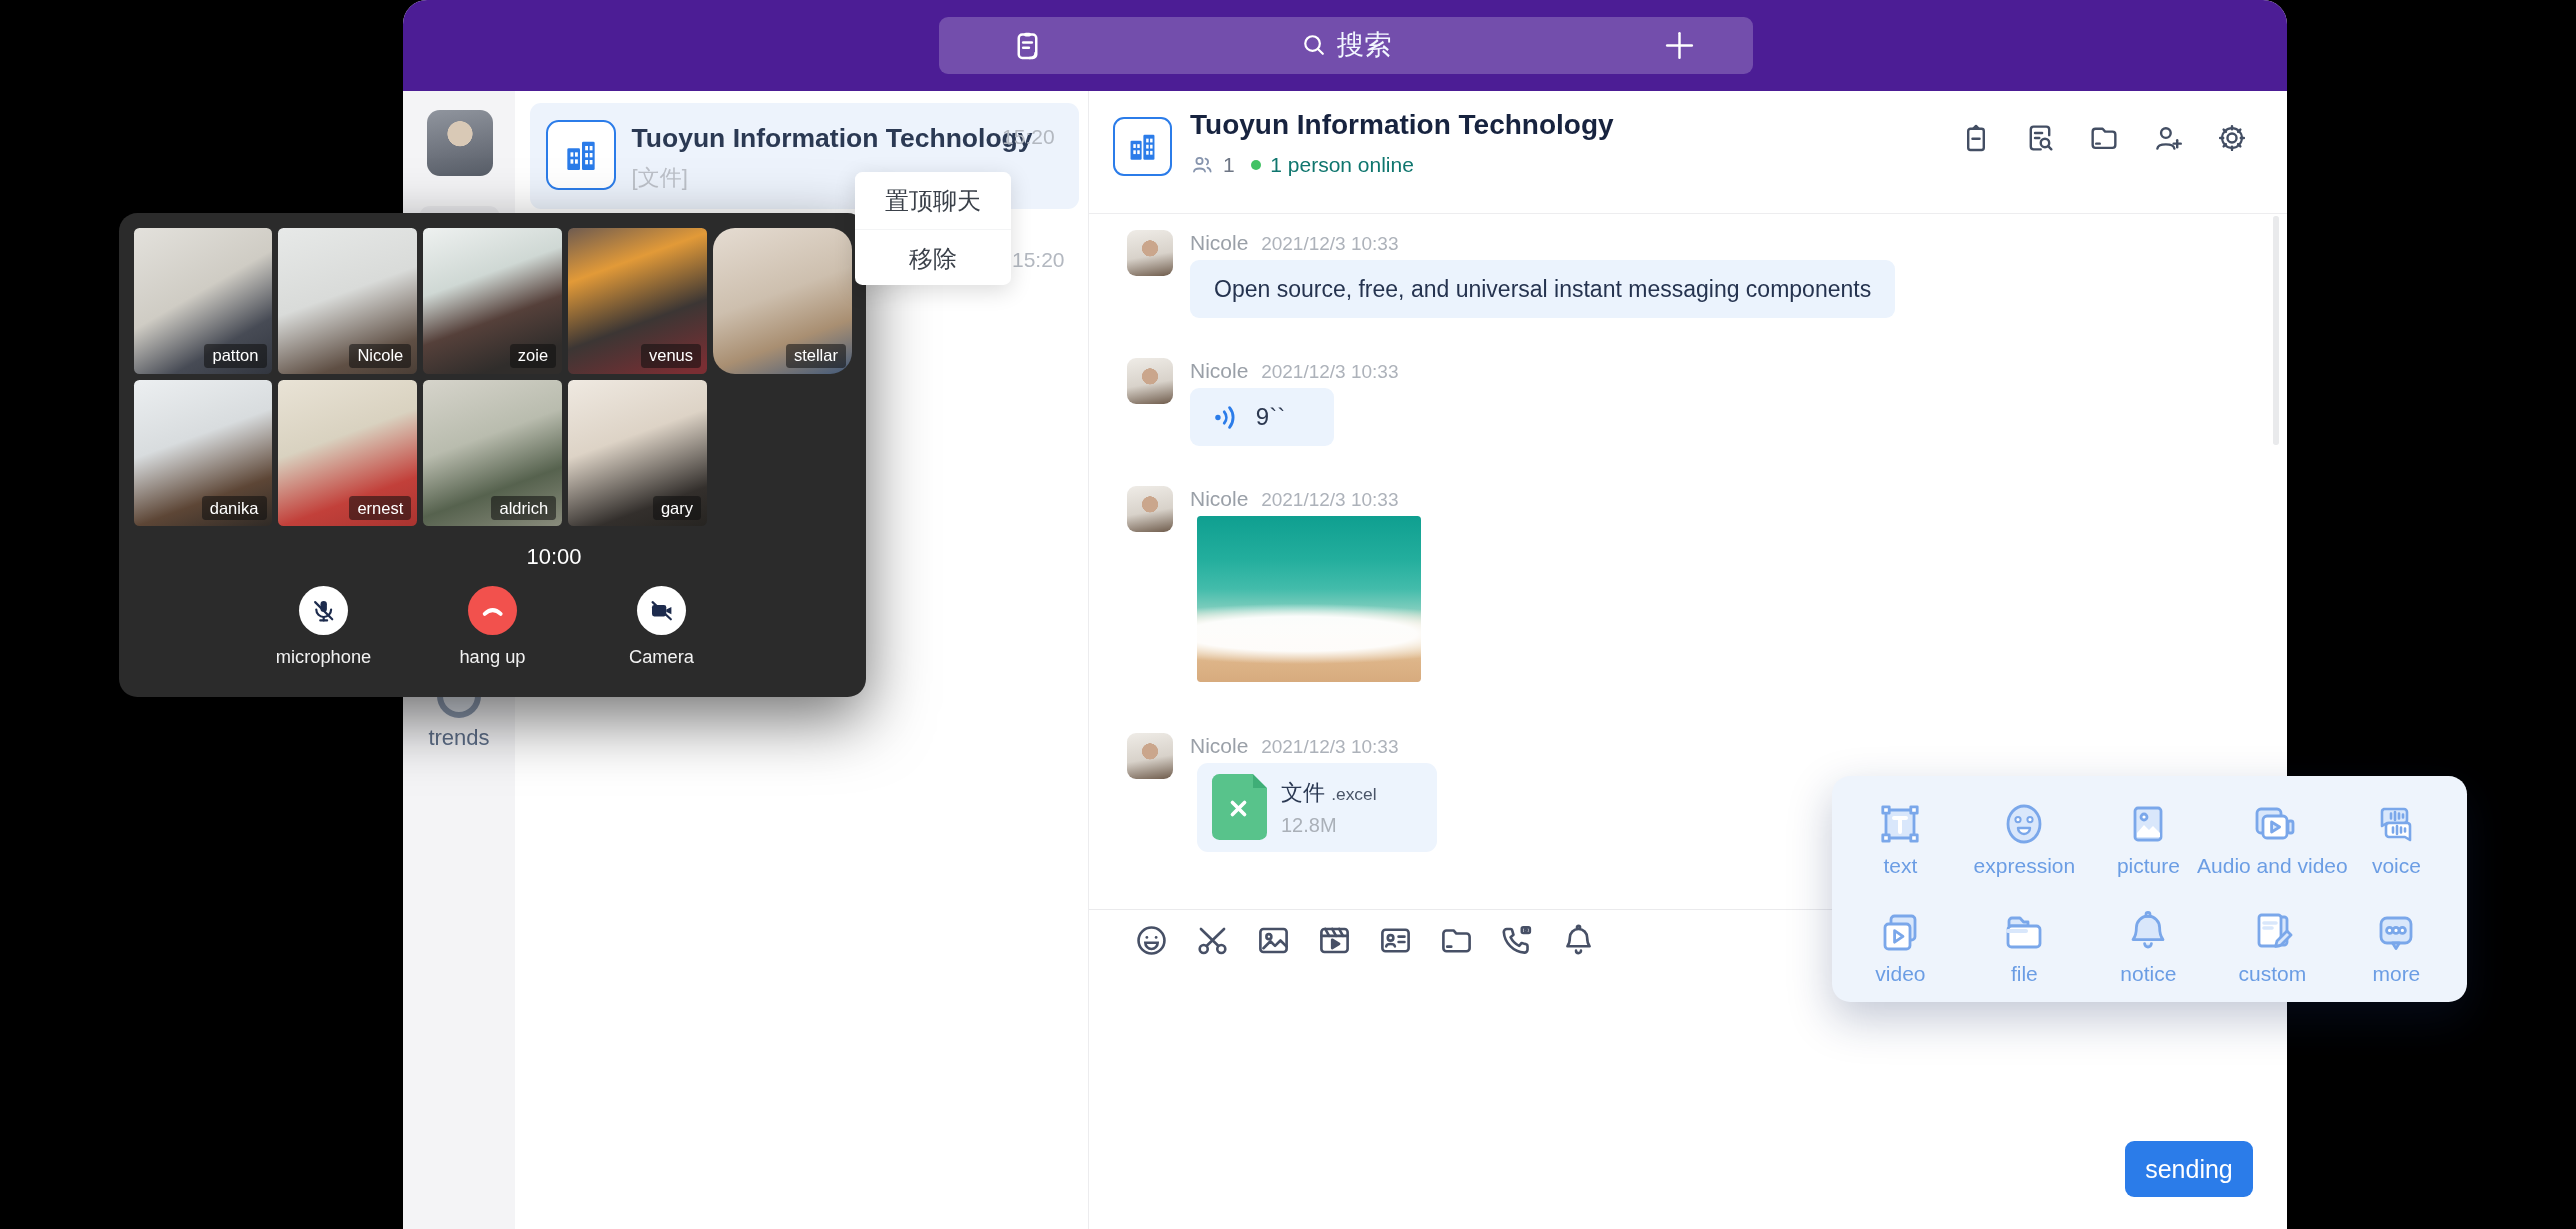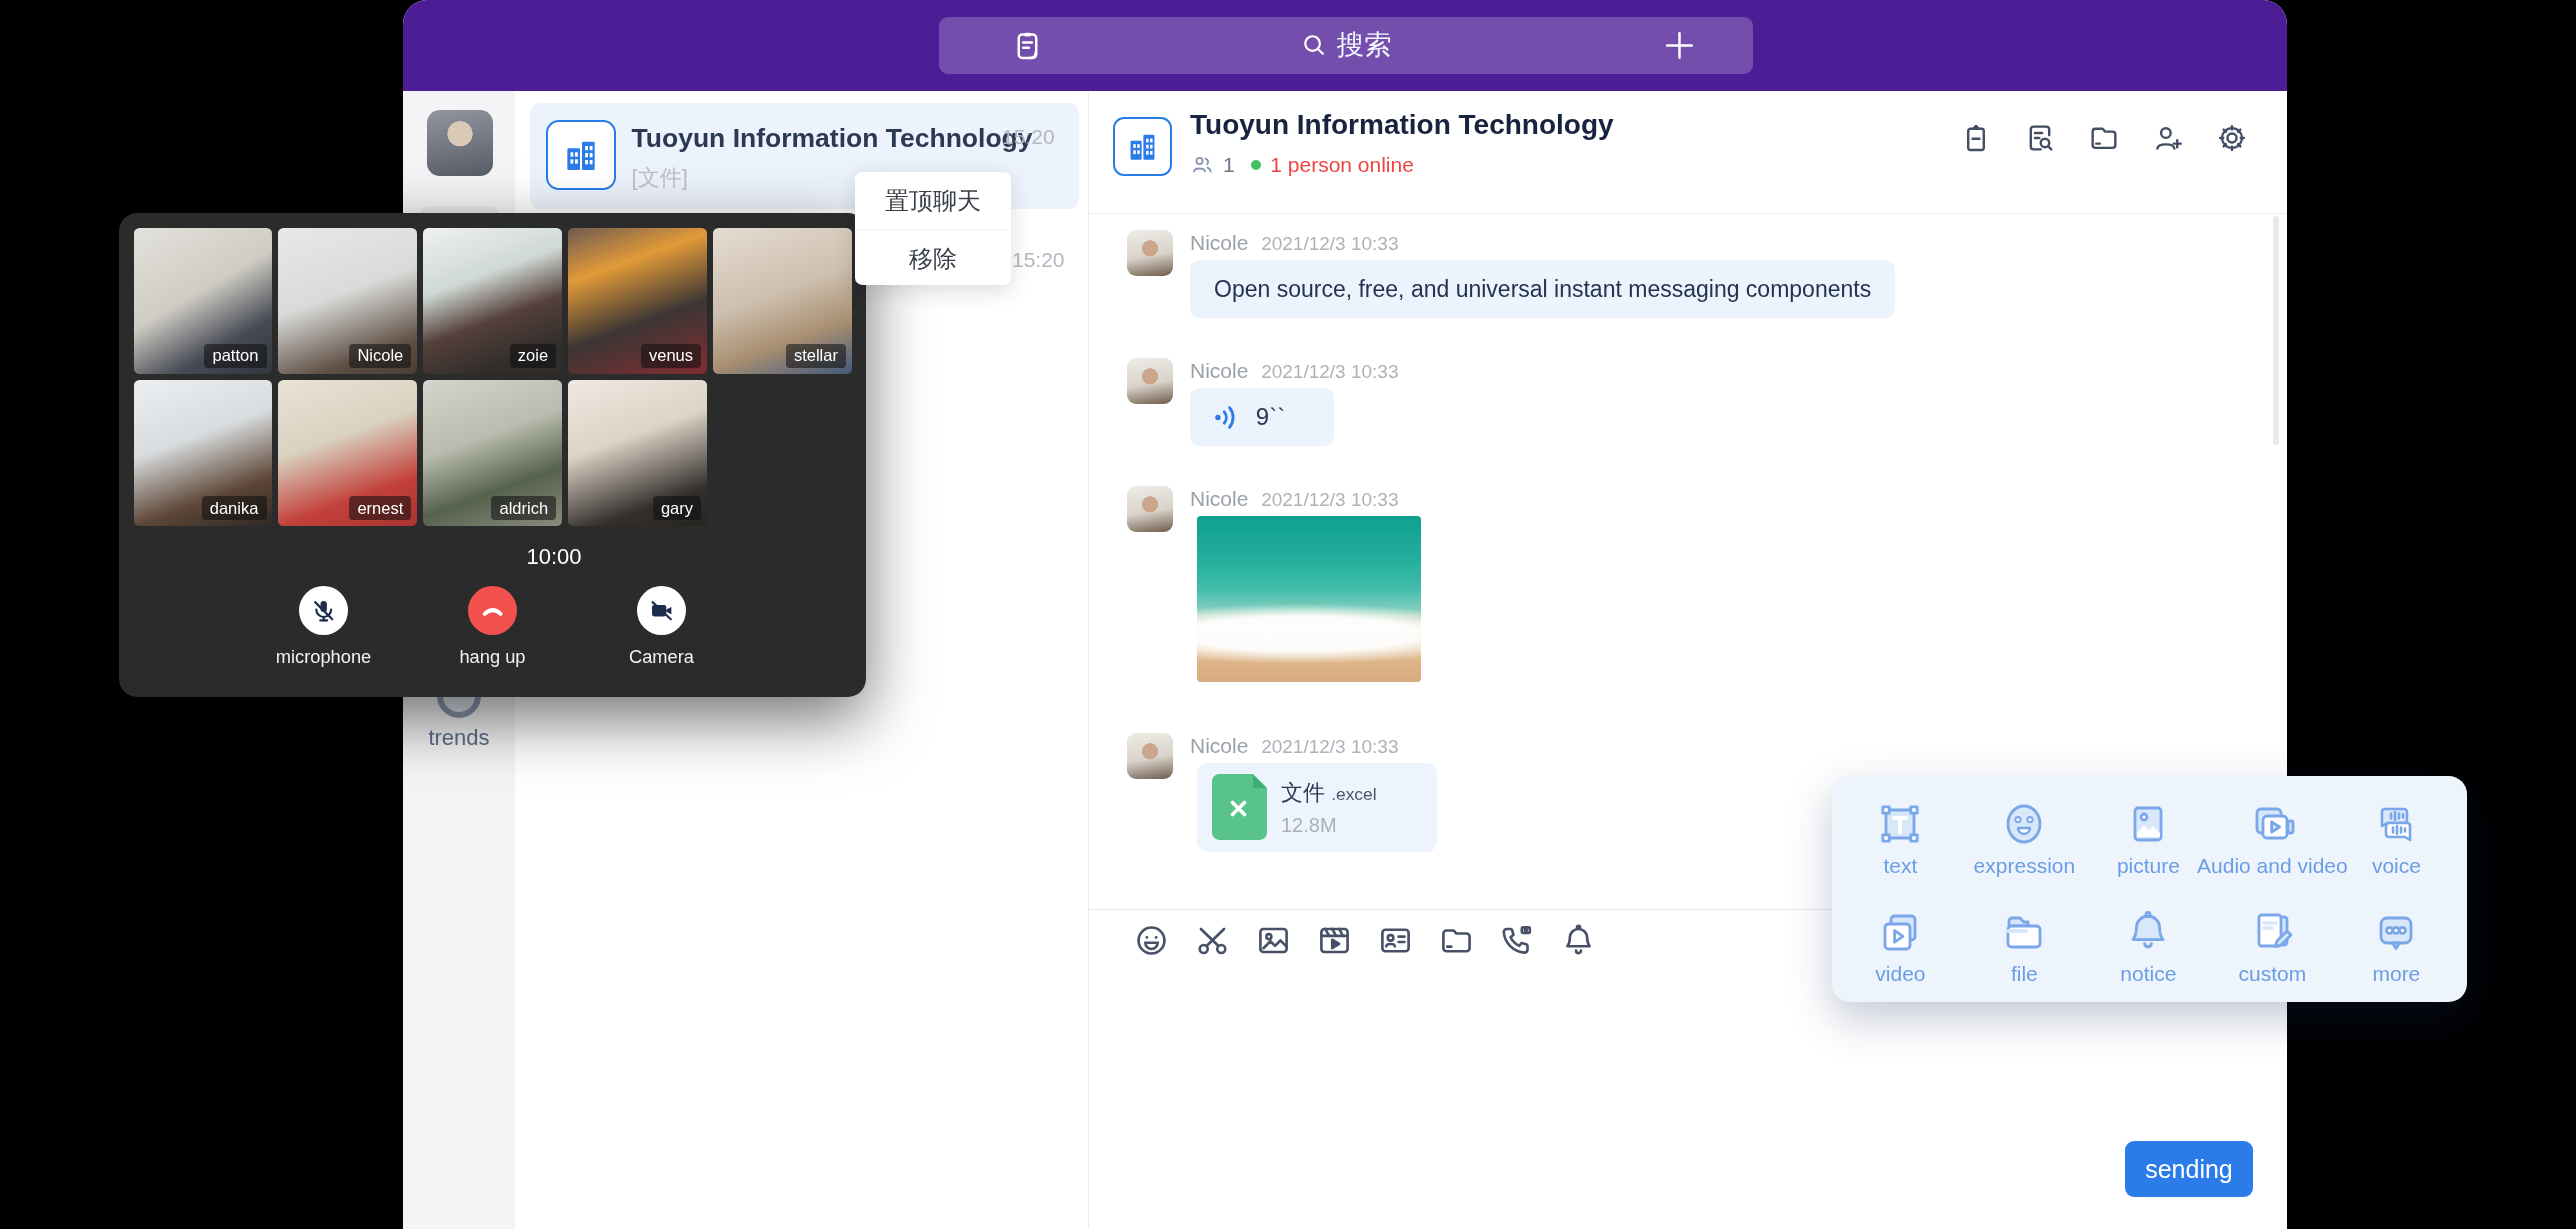--- a/index.html
+++ b/index.html
@@ -41,21 +41,21 @@
   .conv-time { position:absolute; right:24px; top:22px; font-size:21px; color:#b3b8c0; }
   .conv-time2 { position:absolute; left:497px; top:157px; font-size:21px; color:#b3b8c0; }
 
   
   .chat { position:absolute; left:686px; top:91px; width:1198px; height:1139px; background:#fff; }
   .chat-header { position:absolute; left:0; top:0; width:1198px; height:123px; border-bottom:0.9px solid #ededef; }
   .hdr-bicon { position:absolute; left:24px; top:25.6px; width:59px; height:59px; border-radius:11px; }
   .hdr-title { position:absolute; left:101px; top:18.3px; font-size:28px; font-weight:bold; color:#17233f; }
   .hdr-sub { position:absolute; left:101px; top:62px; display:flex; align-items:center; gap:9.1px;
     font-size:21px; color:#6e7685; }
-  .hdr-sub .online { color:#ef4444; }
+  .hdr-sub .online { color:#0f766e; }
   .dot-green { width:10px; height:10px; border-radius:50%; background:#42c264; margin-left:7.3px; }
   .hdr-icons { position:absolute; right:38px; top:30px; display:flex; gap:30px; color:#434e63; }
   .hdr-icons .hicon { width:34px; height:34px; cursor:pointer; }
 
   
   .messages { position:absolute; left:0; top:123px; width:1198px; height:695px; }
   .msg-avatar { position:absolute; width:46px; height:46px; border-radius:9.1px;
     background: radial-gradient(circle at 50% 40%, #caa68c 0 22%, rgba(0,0,0,0) 23%),
                 linear-gradient(170deg,#efece7,#d8d2ca 55%,#6e5b4b); cursor:pointer; }
   .msg-meta { position:absolute; font-size:21px; color:#9aa0a8; white-space:nowrap; }
@@ -98,21 +98,21 @@
     border-radius:18.3px; box-shadow:0 22px 64px rgba(0,0,0,.55); z-index:70; }
   .vgrid { position:absolute; left:14.6px; top:14.6px; width:718px; display:grid;
     grid-template-columns:repeat(5,1fr); grid-auto-rows:146px; gap:6.4px; }
   .vtile { position:relative; border-radius:5.5px; overflow:hidden; }
   .vname { position:absolute; right:5.5px; bottom:5.5px; background:rgba(15,15,15,.55); color:#fff;
     font-size:16.5px; padding:2.7px 8.2px; border-radius:3.7px; }
   .t0{background:linear-gradient(150deg,#e3e1dc 0%,#cfccc4 45%,#474b55 75%,#32363f 100%);}
   .t1{background:linear-gradient(160deg,#e7e9e8 0%,#d9dbd9 45%,#5f4f44 82%,#4a3e36 100%);}
   .t2{background:linear-gradient(160deg,#eef1f0 0%,#cfd8d4 35%,#55403a 60%,#302d2b 85%);}
   .t3{background:linear-gradient(160deg,#6e5b50 0%,#e29a38 28%,#3c3634 62%,#7a2e33 95%);}
-  .t4{background:linear-gradient(160deg,#e5dcd2 0%,#cdbfae 45%,#a98f72 72%,#41597a 100%);}
+  .t4{background:linear-gradient(160deg,#e5dcd2 0%,#cdbfae 45%,#a98f72 72%,#41597a 100%);border-radius:22px;}
   .t5{background:linear-gradient(160deg,#eceff1 0%,#d8dcde 40%,#5d4636 75%,#2f2a26 100%);}
   .t6{background:linear-gradient(160deg,#e9e3d6 0%,#d9d2c0 40%,#c2403a 75%,#a93430 100%);}
   .t7{background:linear-gradient(160deg,#d6d4cb 0%,#b9bcae 40%,#56624e 70%,#8a8c7d 100%);}
   .t8{background:linear-gradient(160deg,#b9b6b1 0%,#a5a29d 35%,#8fb3d1 70%,#6f98bb 100%);}
   .t9{background:linear-gradient(160deg,#efe9e1 0%,#ddd3c6 40%,#332f2c 80%,#262421 100%);}
   .vtimer { position:absolute; left:0; top:331px; width:870px; text-align:center; font-size:22px; color:#fff; }
   .vcontrols { position:absolute; left:0; top:373px; width:747px; display:flex; justify-content:center; gap:59px; }
   .vctl { width:110px; display:flex; flex-direction:column; align-items:center; gap:11px; }
   .vcircle { width:49px; height:49px; border-radius:50%; display:flex; align-items:center; justify-content:center;
     cursor:pointer; }

